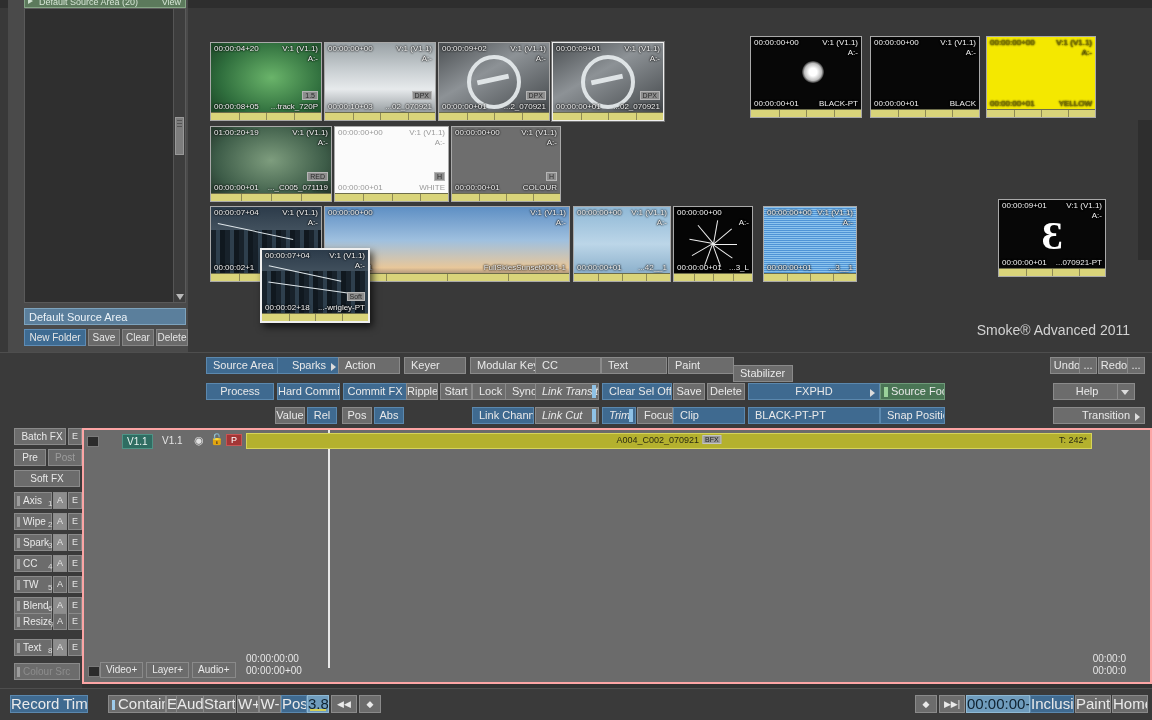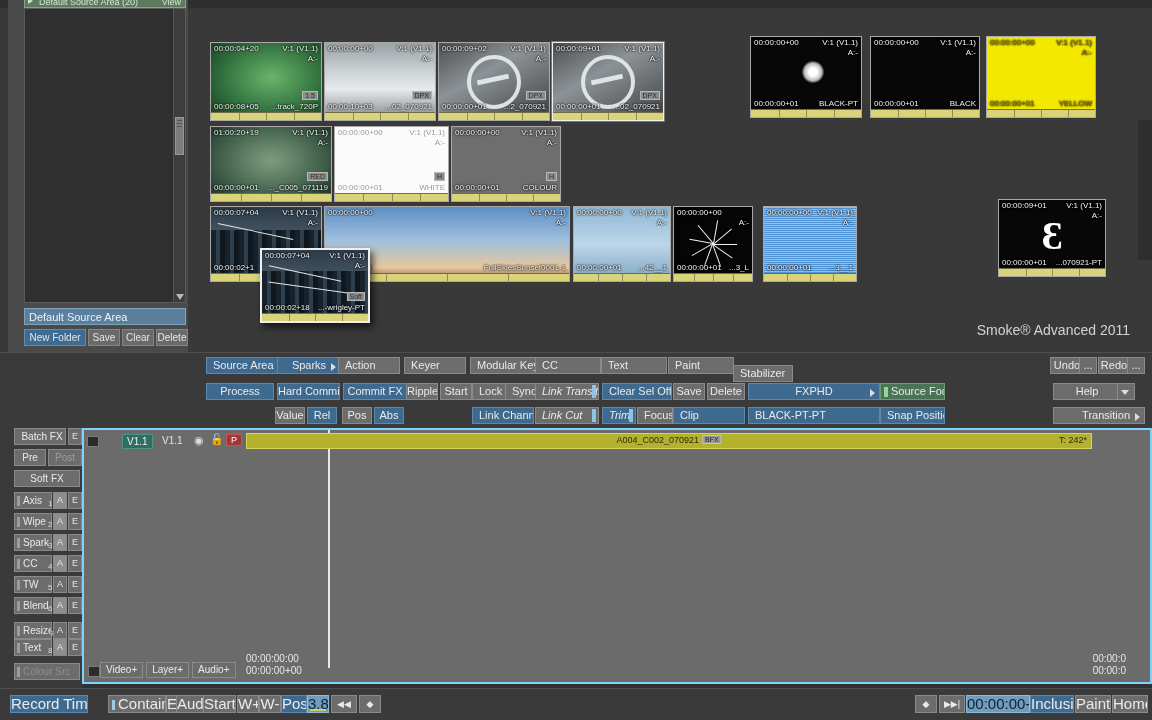--- a/index.html
+++ b/index.html
@@ -114,21 +114,21 @@
   .fxbtn{position:absolute;left:0;top:0;height:17px;background:#6c6c6c;border:1px solid #8a8a8a;
          box-sizing:border-box;color:#e9e9e9;font-size:10px;line-height:15px;padding-left:8px;overflow:hidden;white-space:nowrap;}
   .fxbtn .mk{position:absolute;left:2px;top:3px;width:3px;height:10px;background:#9c9c9c;}
   .fxnum{position:absolute;font-size:8px;color:#dcdcdc;}
   .sq{position:absolute;width:14px;height:17px;background:#6c6c6c;border:1px solid #8a8a8a;
       box-sizing:border-box;font-size:9px;text-align:center;line-height:15px;color:#e4e4e4;}
   .sq.hl{background:#8d8d8d;}
 
   
   .tlwrap{position:absolute;left:82px;top:428px;width:1070px;height:256px;
-          border:2px solid #7dd3fc;box-sizing:border-box;background:#6b6b6b;}
+          border:2px solid #fca5a5;box-sizing:border-box;background:#6b6b6b;}
   .tlhdr{position:absolute;left:0;top:0;width:160px;height:24px;}
   .tlhdr .v1a{position:absolute;left:38px;top:4px;background:#2f6d62;color:#eaf5f2;font-size:10px;
               padding:1px 4px;border:1px solid #4f9386;}
   .tlhdr .v1b{position:absolute;left:78px;top:5px;font-size:10px;color:#e4e4e4;}
   .tlhdr .eye{position:absolute;left:110px;top:4px;font-size:11px;color:#e0e0e0;}
   .tlhdr .lock{position:absolute;left:126px;top:3px;font-size:11px;color:#cfcfcf;}
   .tlhdr .pbadge{position:absolute;left:142px;top:4px;background:#a33636;color:#fff;font-size:9px;
                  padding:0 4px;border:1px solid #c75555;}
   .tlhdr .tog{position:absolute;left:3px;top:6px;width:10px;height:9px;background:#2b2b2b;border:1px solid #7a7a7a;}
   .tlruler{position:absolute;left:160px;top:0;width:906px;height:24px;}
@@ -571,21 +571,21 @@
         <span class="fxnum" style="left:34px;top:7px">5</span>
         <div class="sq" style="left:39px">A</div>
         <div class="sq" style="left:54px">E</div>
       </div>
     <div class="fxrow" style="top:169px">
         <div class="fxbtn" style="width:38px"><span class="mk"></span><span>Blend</span></div>
         <span class="fxnum" style="left:34px;top:7px">6</span>
         <div class="sq hl" style="left:39px">A</div>
         <div class="sq" style="left:54px">E</div>
       </div>
-    <div class="fxrow" style="top:194px">
+    <div class="fxrow" style="top:185px">
         <div class="fxbtn" style="width:38px"><span class="mk"></span><span>Resize</span></div>
         <span class="fxnum" style="left:36px;top:7px">7</span>
         <div class="sq" style="left:39px">A</div>
         <div class="sq" style="left:54px">E</div>
       </div>
     <div class="fxrow" style="top:211px">
         <div class="fxbtn" style="width:38px"><span class="mk"></span><span>Text</span></div>
         <span class="fxnum" style="left:34px;top:7px">8</span>
         <div class="sq hl" style="left:39px">A</div>
         <div class="sq" style="left:54px">E</div>

